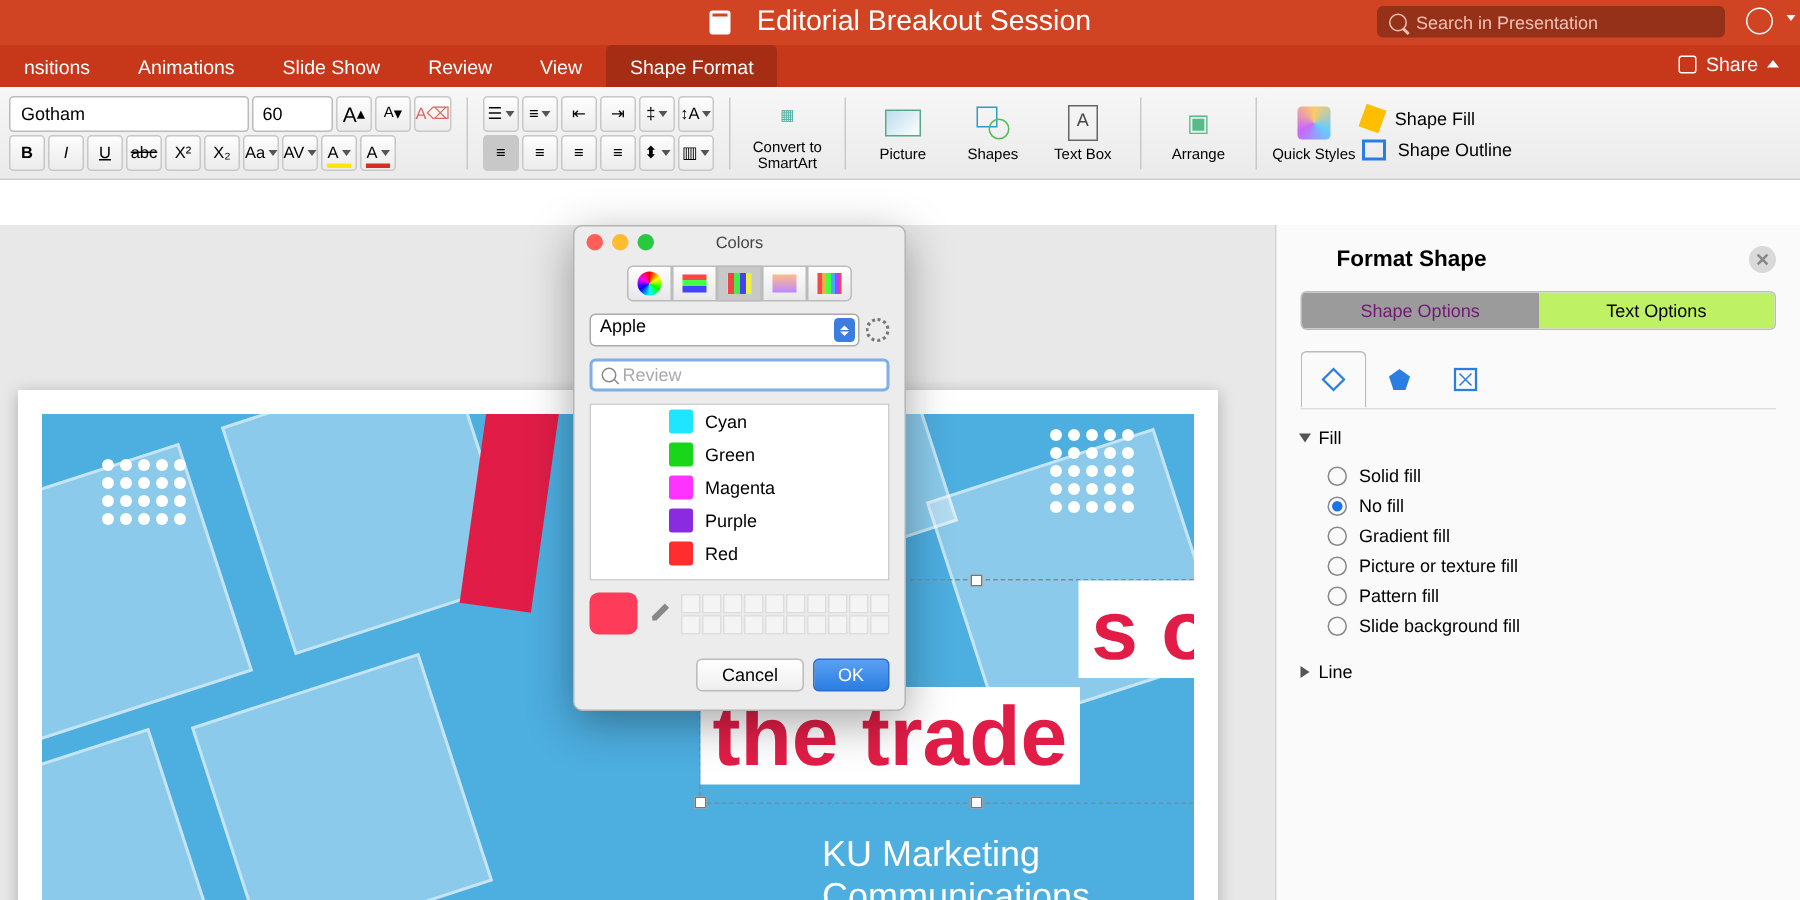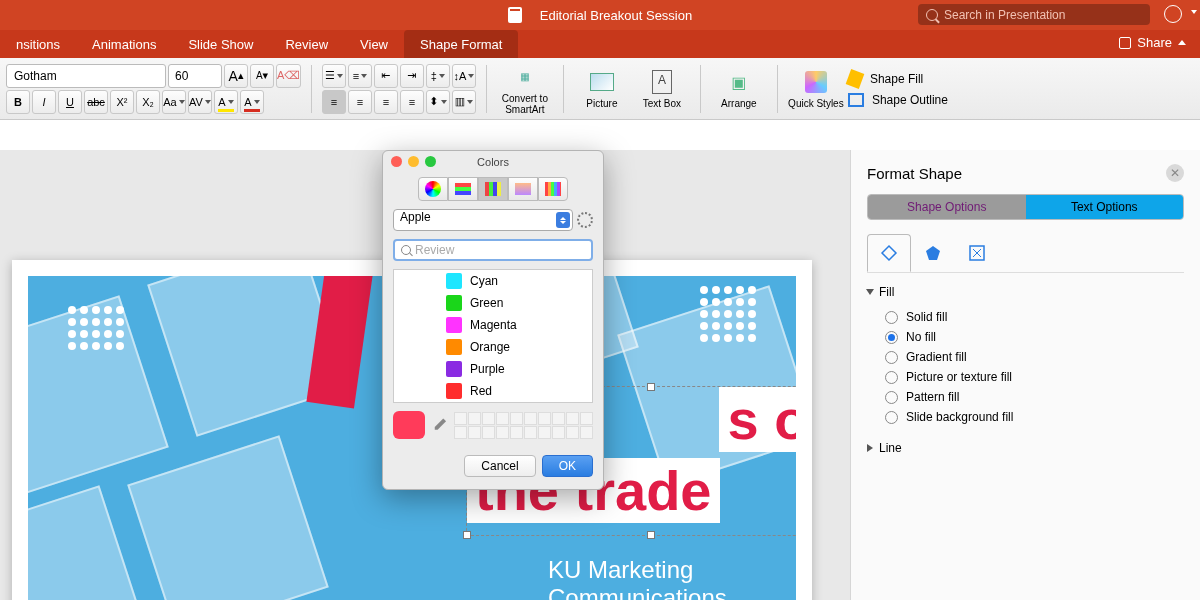--- a/index.html
+++ b/index.html
@@ -1,20 +1,20 @@
 <!DOCTYPE html>
 <html><head>
 <meta charset="utf-8">
 <style>
 * { margin: 0; padding: 0; box-sizing: border-box; font-family: -apple-system, "Helvetica Neue", Arial, sans-serif; }
 body { width: 1200px; height: 600px; overflow: hidden; background: #fff; position: relative; }
 
 
 .title-bar { height: 30px; background: #d04423; display: flex; align-items: center; justify-content: center; position: relative; }
-.title-bar .doc-title { color: #fff; font-size: 13px; display: flex; align-items: center; gap: 18px; text-align: center; }
+.title-bar .doc-title { color: #fff; font-size: 19px; display: flex; align-items: center; gap: 18px; text-align: center; }
 .title-bar .doc-icon { width: 14px; height: 16px; background: #fff; border-radius: 2px; position: relative; }
 .title-bar .doc-icon::after { content: ""; position: absolute; top: 2px; left: 2px; right: 2px; height: 2px; background: #d04423; }
 .title-bar .search-box { position: absolute; right: 50px; top: 4px; height: 21px; width: 232px; background: rgba(0,0,0,.28); border-radius: 4px; display: flex; align-items: center; padding: 0 8px; color: #f2c1b3; font-size: 12px; }
 .title-bar .search-box .sicon { width: 12px; height: 12px; border: 1.5px solid #f2c1b3; border-radius: 50%; margin-right: 6px; position: relative; }
 .title-bar .search-box .sicon::after { content: ""; position: absolute; width: 5px; height: 1.5px; background: #f2c1b3; transform: rotate(45deg); bottom: -2px; right: -3px; }
 .title-bar .smiley { position: absolute; right: 18px; top: 5px; width: 18px; height: 18px; border: 1.5px solid #fff; border-radius: 50%; }
 .title-bar .chev { position: absolute; right: 3px; top: 10px; width: 0; height: 0; border-left: 3px solid transparent; border-right: 3px solid transparent; border-top: 4px solid #fff; }
 
 
 .tab-strip { height: 28px; background: #c7381b; display: flex; align-items: flex-end; position: relative; }
@@ -57,24 +57,24 @@
 .dots span { width: 8px; height: 8px; background: #fff; border-radius: 50%; }
 .red-stripe { position: absolute; width: 48px; height: 170px; background: #e11d47; transform: rotate(8deg); }
 .tbox { position: absolute; border: 1px dashed #888; }
 .tbox .line1 { background: #fff; color: #e11d47; font-size: 56px; font-weight: bold; padding: 0 8px; display: inline-block; }
 .tbox .line2 { color: #e11d47; background: #fff; font-size: 56px; font-weight: bold; padding: 0 8px; display: inline-block; margin-top: 6px; }
 .subt { position: absolute; color: #fff; font-size: 24px; }
 .handle { position: absolute; width: 8px; height: 8px; background: #fff; border: 1px solid #777; }
 
 
 .panel { position: absolute; top: 150px; right: 0; width: 350px; bottom: 0; background: #fafafa; border-left: 1px solid #d6d6d6; }
-.panel .ptitle { font-size: 15px; font-weight: 400; padding: 14px 16px 12px; display: flex; align-items: center; justify-content: space-between; }
+.panel .ptitle { font-size: 15px; font-weight: 700; padding: 14px 16px 12px; display: flex; align-items: flex-start; justify-content: space-between; margin-left: 24px; }
 .panel .close-x { width: 18px; height: 18px; border-radius: 50%; background: #d9d9d9; color: #888; display: flex; align-items: center; justify-content: center; font-size: 12px; cursor: pointer; }
 .seg { display: flex; margin: 0 16px; border: 1px solid #bbb; border-radius: 4px; overflow: hidden; }
-.seg div { flex: 1; text-align: center; padding: 5px 0; font-size: 12px; cursor: pointer; background: #0ea5e9; }
+.seg div { flex: 1; text-align: center; padding: 5px 0; font-size: 12px; cursor: pointer; background: #bef264; }
 .seg .active { background: #9b9b9b; color: #701a75; }
 .tabicons { display: flex; gap: 0; margin: 14px 16px 6px; border-bottom: 1px solid #ddd; }
 .tabicons .ti { width: 44px; height: 38px; display: flex; align-items: center; justify-content: center; border: 1px solid transparent; cursor: pointer; }
 .tabicons .ti.active { border: 1px solid #bbb; border-bottom-color: #fafafa; border-radius: 4px 4px 0 0; margin-bottom: -1px; background: #fafafa; }
 .section { margin: 4px 16px; }
 .section .shead { display: flex; align-items: center; gap: 6px; font-size: 12px; padding: 6px 0; cursor: pointer; }
 .section .tri { width: 0; height: 0; border-top: 4px solid transparent; border-bottom: 4px solid transparent; border-left: 6px solid #555; }
 .section .tri.open { transform: rotate(90deg); }
 .radio-list { padding: 2px 0 4px 18px; }
 .radio-row { display: flex; align-items: center; gap: 8px; font-size: 12px; padding: 3px 0; cursor: pointer; }
@@ -216,20 +216,26 @@
   </div>
   <div class="sep"></div>
   <div class="big-btn">
       <div class="ico">
         <div class="ico-pic"></div>
       </div>
       <span>Picture</span>
     </div>
   <div class="big-btn">
       <div class="ico">
+        <div class="ico-shapes"></div>
+      </div>
+      <span>Shapes</span>
+    </div>
+  <div class="big-btn">
+      <div class="ico">
         <div class="ico-txt"></div>
       </div>
       <span>Text Box</span>
     </div>
   <div class="sep"></div>
   <div class="big-btn">
       <div class="ico ico-arr">▣</div>
       <span>Arrange</span>
     </div>
   <div class="sep"></div>
@@ -440,24 +446,20 @@
       </div>
       <div class="crow">
         <span class="sw" style="background: rgb(26, 214, 26);"></span>
         <span>Green</span>
       </div>
       <div class="crow">
         <span class="sw" style="background: rgb(255, 51, 255);"></span>
         <span>Magenta</span>
       </div>
       <div class="crow">
-        <span class="sw" style="background: rgb(255, 138, 0);"></span>
-        <span>Orange</span>
-      </div>
-      <div class="crow">
         <span class="sw" style="background: rgb(138, 43, 226);"></span>
         <span>Purple</span>
       </div>
       <div class="crow">
         <span class="sw" style="background: rgb(255, 45, 45);"></span>
         <span>Red</span>
       </div>
       <div class="crow"></div>
     </div>
   <div class="swatch-row">

